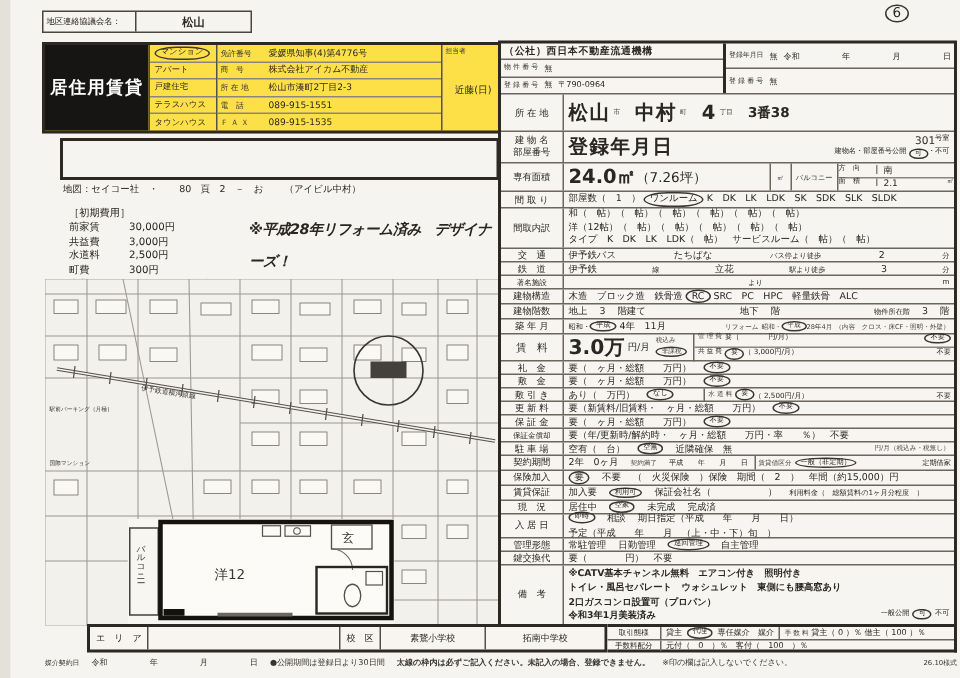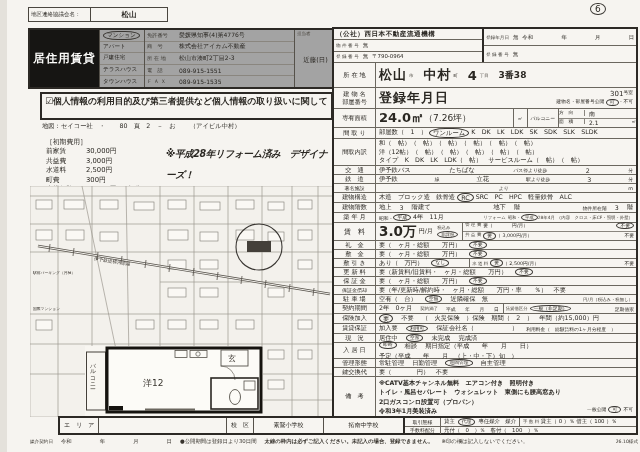--- a/index.html
+++ b/index.html
@@ -17,21 +17,21 @@
   .circ {
     display:inline-block; border:1px solid #3a3733; border-radius:50%;
     padding:0 3px; line-height:1.15;
   }
   .circ2 { border-radius:45%/60%; }
   
   .district { left:28px; top:7px; height:15px; width:140px; border:1px solid #4a463f; display:flex; }
   .district .dl { width:62px; font-size:5.5px; display:flex; align-items:center; padding-left:2px; border-right:1px solid #4a463f; }
   .district .dv { flex:1; font-size:7.5px; font-weight:bold; display:flex; align-items:center; justify-content:center; }
   
-  .agency { left:28px; top:28px; width:310px; height:61px; border:2px solid #2c2925; display:flex; background:#a3a3a3; }
+  .agency { left:28px; top:28px; width:310px; height:61px; border:2px solid #2c2925; display:flex; background:#fde047; }
   .doctype { width:69px; background:#161513; color:#fdfdfb; font-size:11.5px; font-weight:bold; letter-spacing:1px; display:flex; align-items:center; justify-content:center; }
   .types { width:46px; border-left:1px solid #55514a; border-right:1px solid #55514a; display:flex; flex-direction:column; }
   .types > div { flex:1; display:flex; align-items:center; padding-left:3px; font-size:5.6px; border-bottom:1px solid #8a867f; }
   .types > div:last-child { border-bottom:none; }
   .lic { width:150px; display:flex; flex-direction:column; border-right:1px solid #55514a; }
   .lic > div { flex:1; display:flex; align-items:center; border-bottom:1px solid #8a867f; }
   .lic > div:last-child { border-bottom:none; }
   .lic .ll { width:34px; font-size:5.2px; padding-left:2px; color:#3c3933; }
   .lic .lv { font-size:6px; }
   .staff { flex:1; position:relative; }
@@ -145,21 +145,20 @@
           <span class="lv">089-915-1535</span>
         </div>
     </div>
     <div class="staff">
       <span class="sl">担当者</span>
       <span class="sv">近藤(日)</span>
     </div>
   </div>
 
   <div class="abs privacy">
-    <div><span>☑</span><span>個人情報の利用目的及び第三者提供など個人情報の取り扱いに関して</span></div>
   </div>
 
   <div class="abs mapref">
     <span>地図：セイコー社　・</span>
     <span>80　頁　2　－　お</span>
     <span>（アイビル中村）</span>
   </div>
 
   <div class="abs costs">
     <div>［初期費用］</div>

